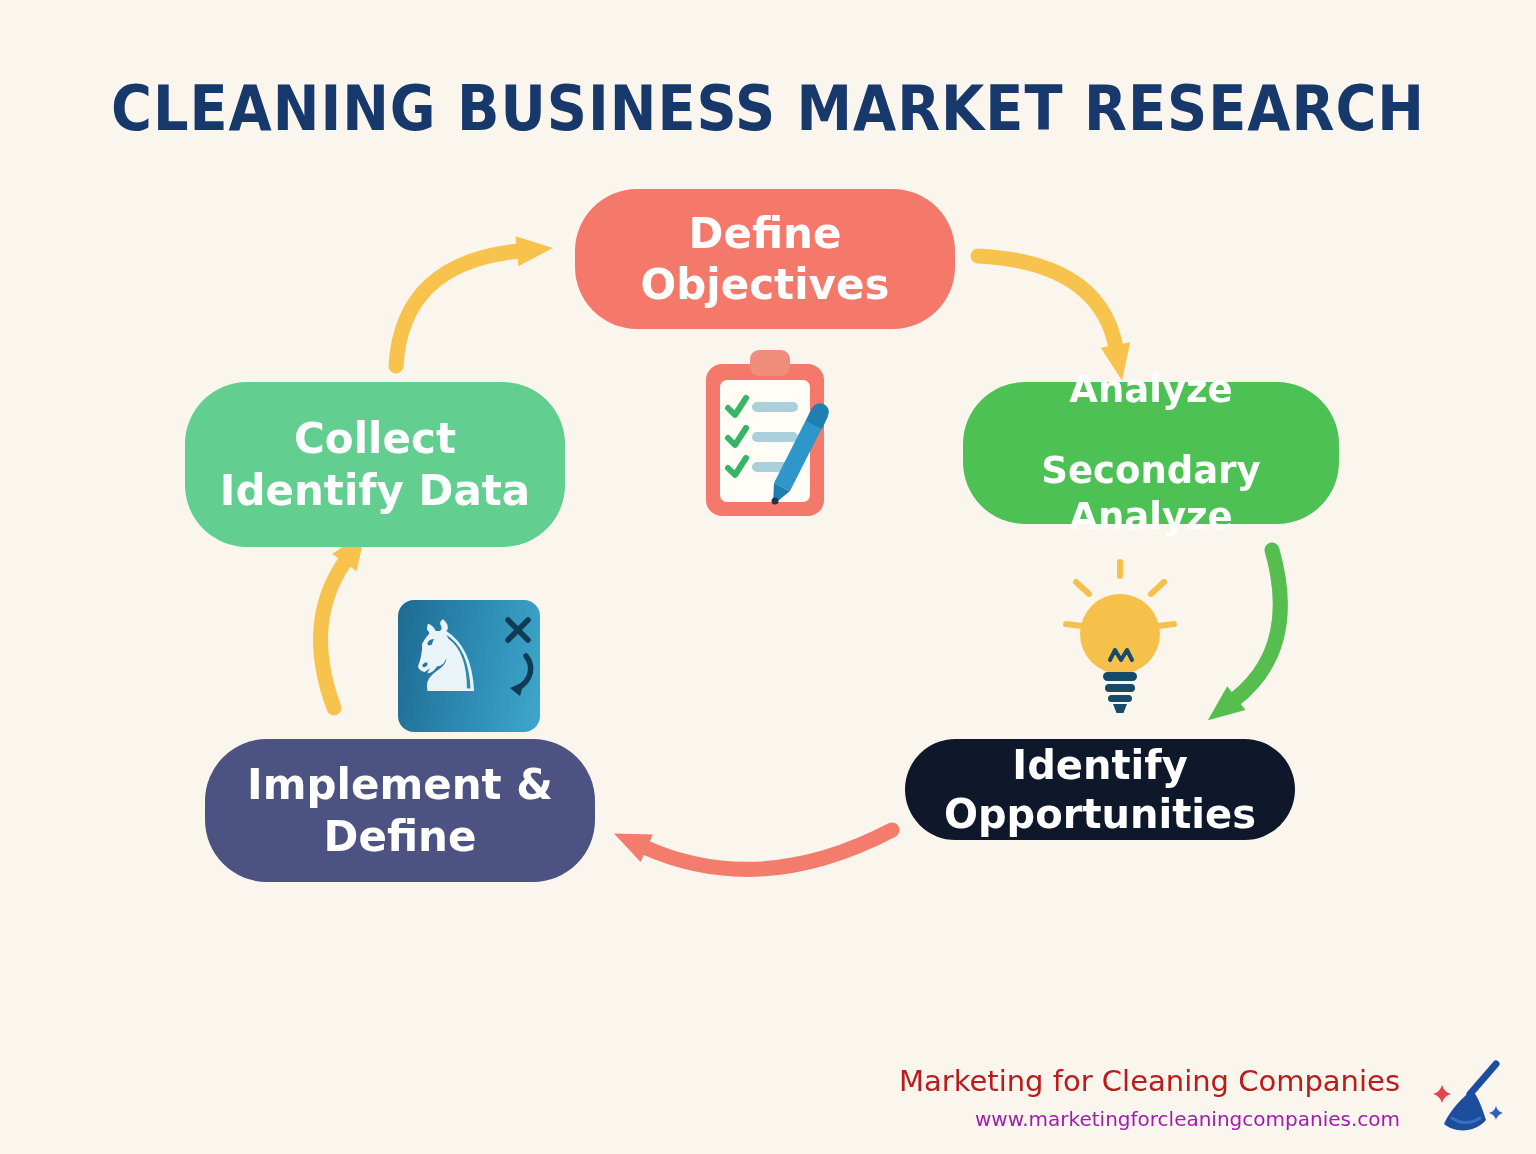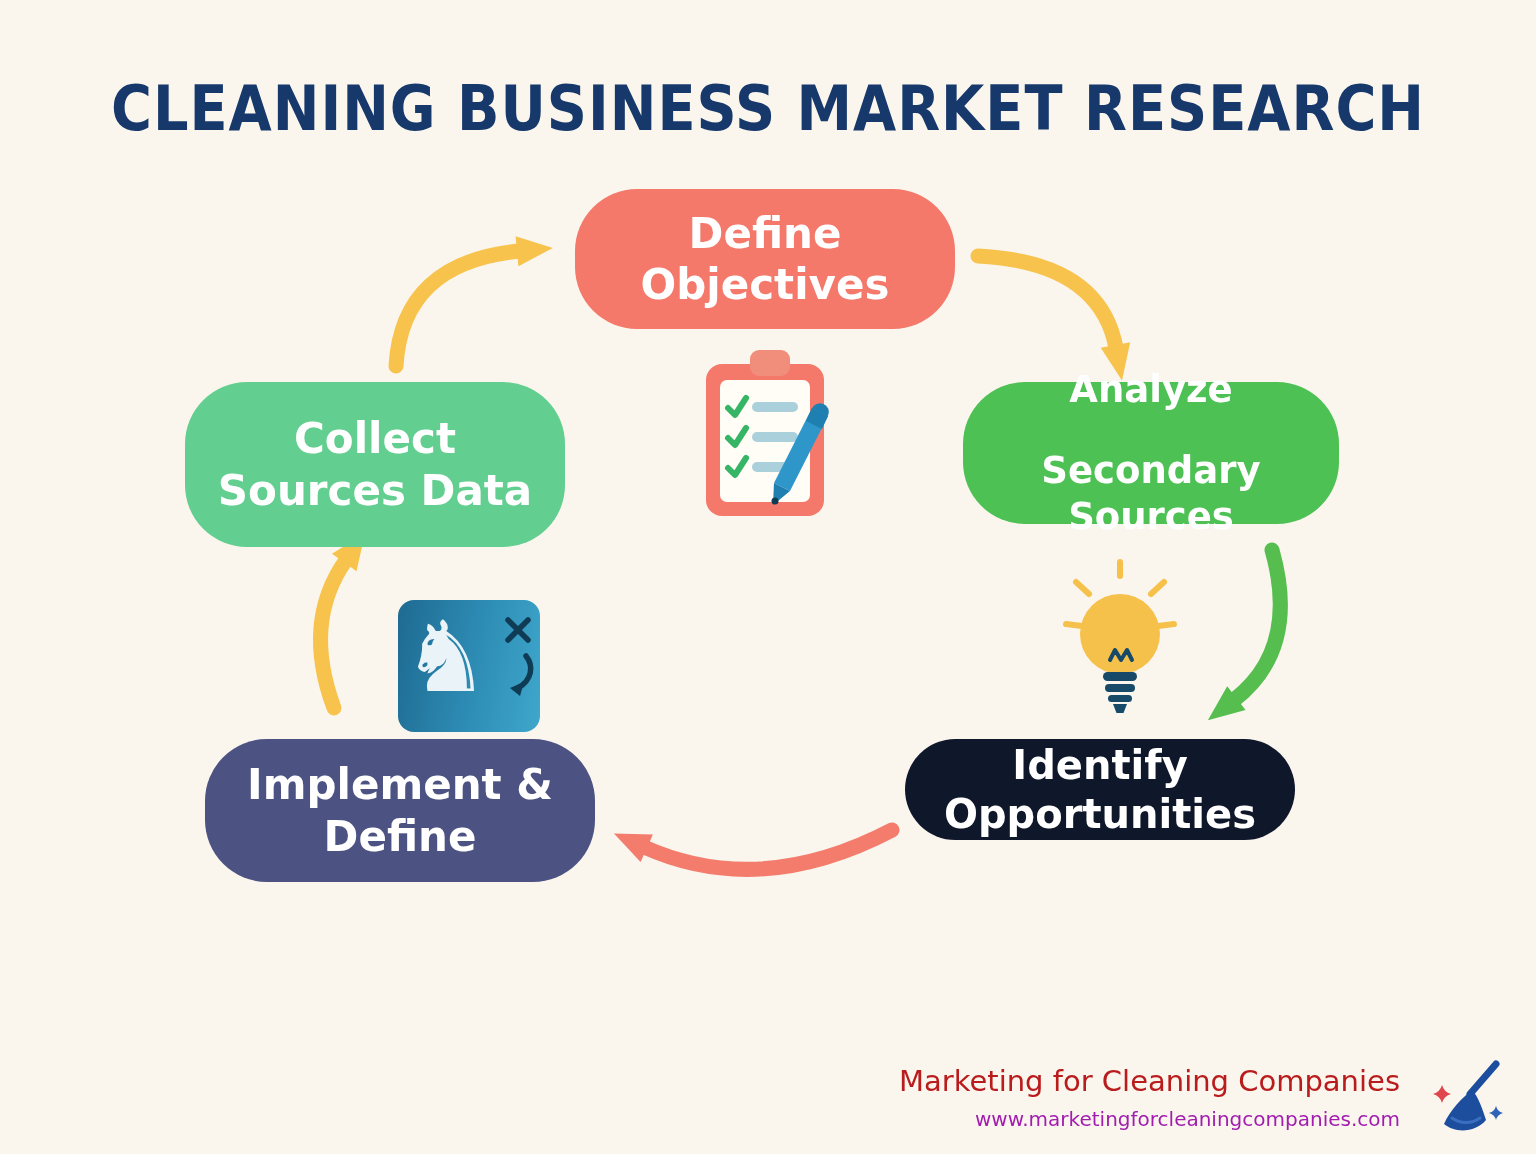--- a/index.html
+++ b/index.html
@@ -106,36 +106,36 @@
     <path d="M 334 704 Q 302 618 346 556" fill="none" stroke="#F7C34C" stroke-width="15" stroke-linecap="round" marker-end="url(#ah-y)"></path>
   </svg>
 
   <div class="node node-define">
     <span>Define</span>
     <span>Objectives</span>
   </div>
 
   <div class="node node-analyze">
     <span>Analyze</span>
-    <span>Secondary Sources</span>
+    <span>Secondary Analyze</span>
   </div>
 
   <div class="node node-identify">
     <span>Identify</span>
     <span>Opportunities</span>
   </div>
 
   <div class="node node-implement">
     <span>Implement &amp;</span>
     <span>Define</span>
   </div>
 
   <div class="node node-collect">
     <span>Collect</span>
-    <span>Sources Data</span>
+    <span>Identify Data</span>
   </div>
 
   <svg class="icon-clipboard" viewBox="0 0 188 190" xmlns="http://www.w3.org/2000/svg" aria-hidden="true">
     <rect x="28" y="24" width="118" height="152" rx="16" fill="#F4796B"></rect>
     <rect x="72" y="10" width="40" height="26" rx="9" fill="#F08E7B"></rect>
     <rect x="42" y="40" width="90" height="122" rx="7" fill="#FFFDF6"></rect>
 
     <polyline points="50,68 57,75 68,58" fill="none" stroke="#37B567" stroke-width="6" stroke-linecap="round" stroke-linejoin="round"></polyline>
     <rect x="74" y="62" width="46" height="10" rx="5" fill="#A9D0DB"></rect>
 

